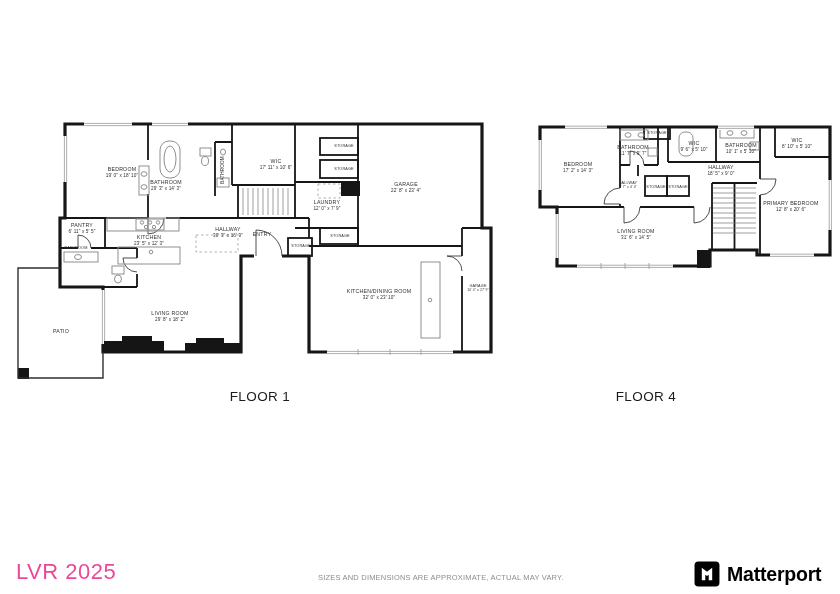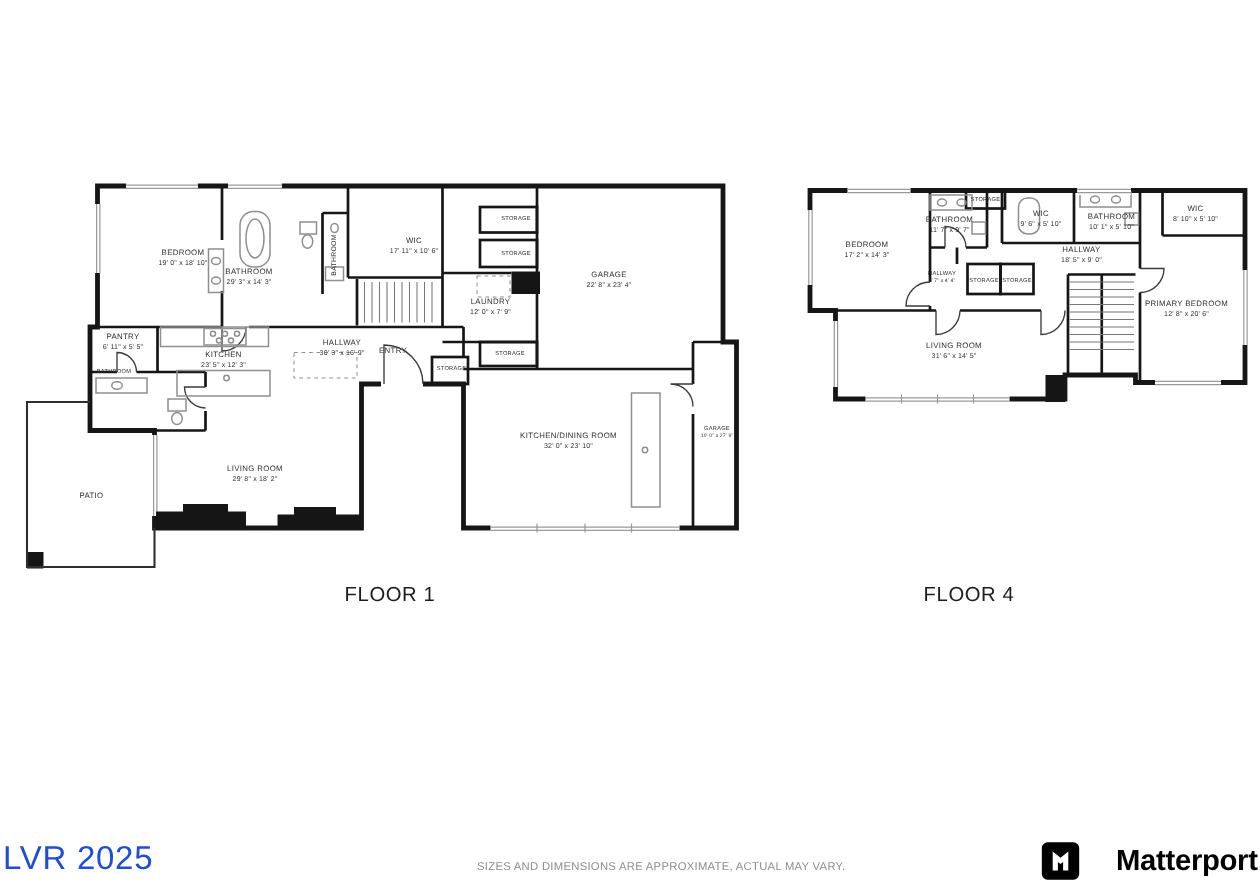--- a/index.html
+++ b/index.html
@@ -7,23 +7,23 @@
          font-family:"Liberation Sans",sans-serif;}
   svg.plan{position:absolute;left:0;top:0;}
   .rlabel{position:absolute;text-align:center;color:#303030;white-space:nowrap;line-height:1.3;
           transform:translate(-50%,-50%) scale(0.55);}
   .rlabel .rn{font-size:9.5px;font-weight:400;letter-spacing:0.4px;}
   .rlabel .rd{font-size:8.5px;letter-spacing:0.2px;}
   .rlabel.tiny{transform:translate(-50%,-50%) scale(0.40);}
   .rlabel.vert{transform:translate(-50%,-50%) rotate(-90deg) scale(0.48);}
   .floor-title{position:absolute;transform:translate(-50%,-50%);font-size:13.5px;font-weight:500;
                color:#1d1d1d;letter-spacing:0.4px;}
-  .footer-left{position:absolute;left:2px;top:559px;font-size:22px;color:#1d4ed8;letter-spacing:0.5px;}
+  .footer-left{position:absolute;left:16px;top:559px;font-size:22px;color:#ec4899;letter-spacing:0.5px;}
   .disclaimer{position:absolute;left:318px;top:573px;font-size:7.5px;color:#8d8d8d;letter-spacing:0.2px;}
-  .brand{position:absolute;left:694px;top:561px;display:flex;align-items:center;gap:24px;}
+  .brand{position:absolute;left:694px;top:561px;display:flex;align-items:center;gap:7px;}
   .brand-icon{width:26px;height:26px;display:inline-block;}
   .brand-text{font-size:19.5px;font-weight:700;color:#000;letter-spacing:-0.2px;}
 </style>
 </head>
 <body>
 
 <div class="stage">
 
   <svg class="plan" width="840" height="594" viewBox="0 0 840 594" xmlns="http://www.w3.org/2000/svg">
 

